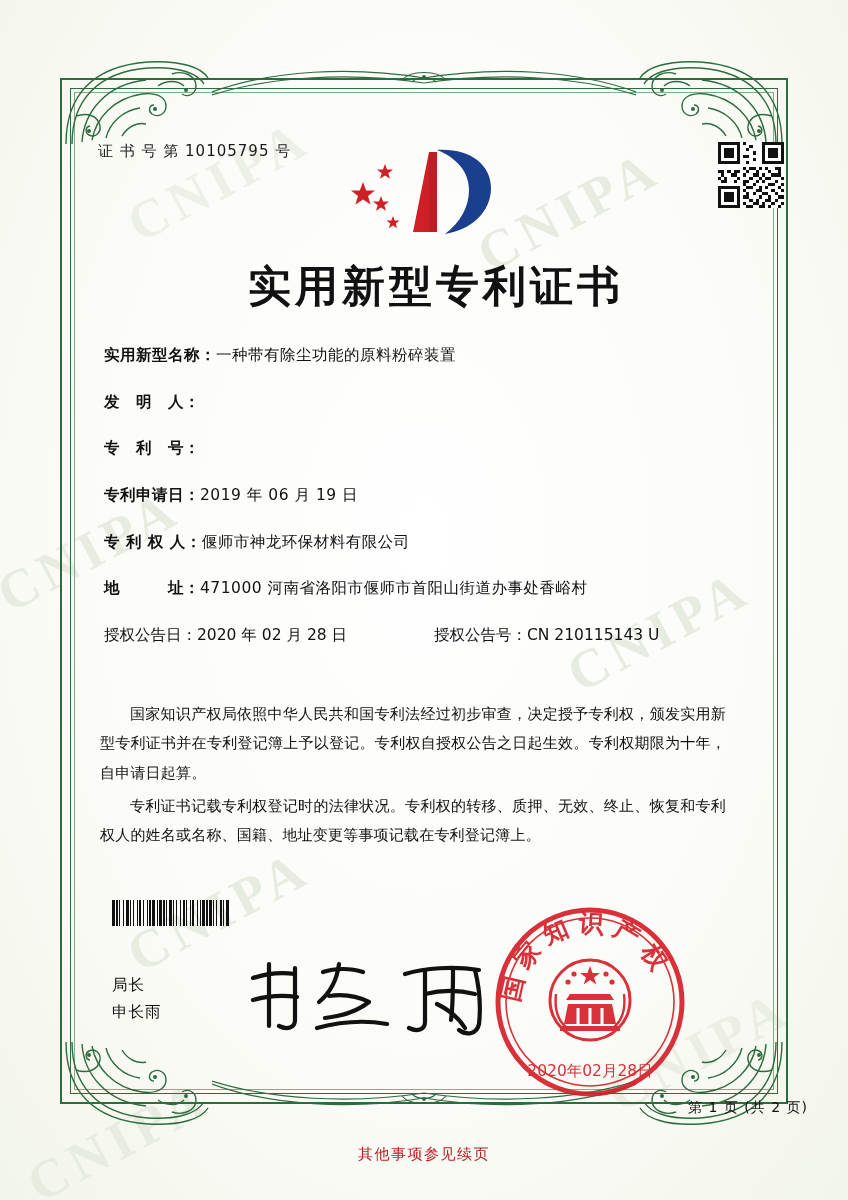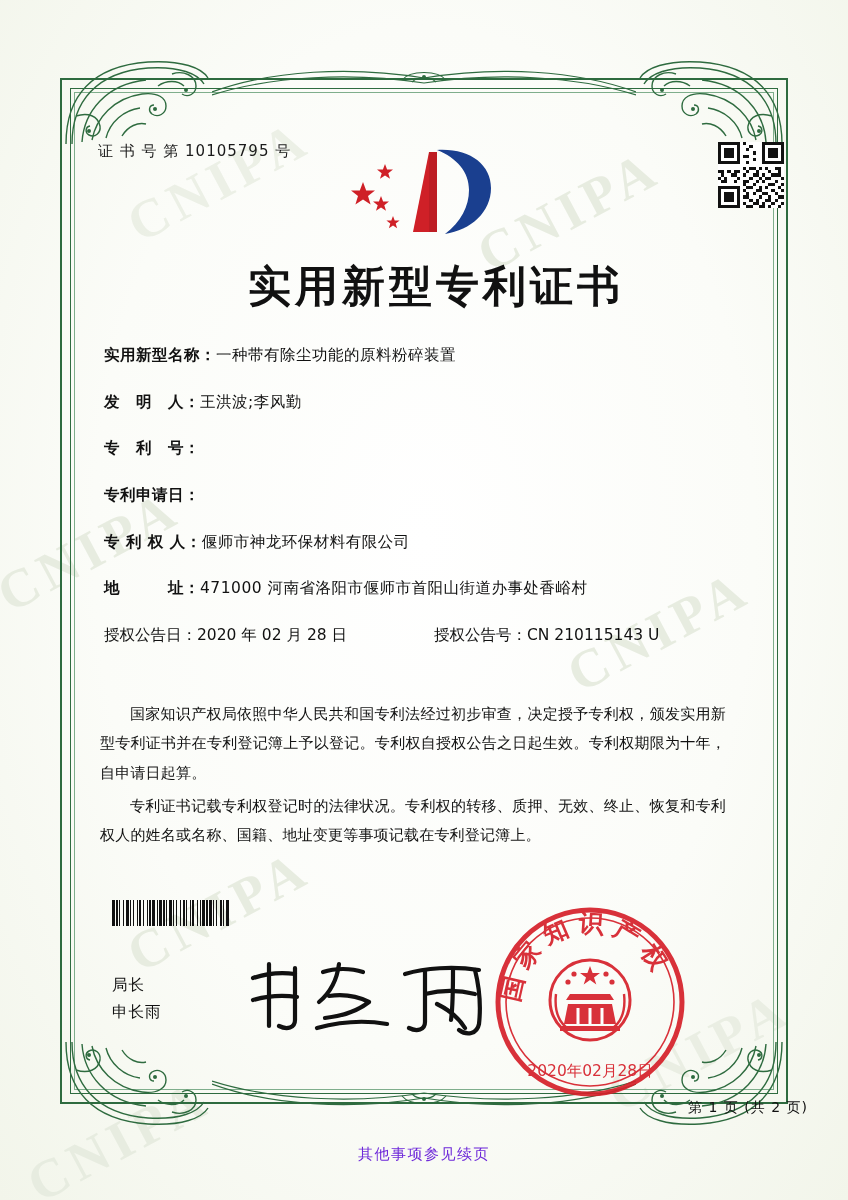--- a/index.html
+++ b/index.html
@@ -246,21 +246,21 @@
     color: #111;
     letter-spacing: 1px;
   }
   .footnote {
     position: absolute;
     left: 0;
     right: 0;
     top: 1145px;
     text-align: center;
     font-size: 15px;
-    color: #6d28d9;
+    color: #b91c1c;
     letter-spacing: 1.5px;
   }
 </style>
 </head>
 <body>
 
 <div class="page">
   <div class="paper-wash"></div>
 
   <div class="watermark wm-6">CNIPA</div>
@@ -486,27 +486,27 @@
 
     <div class="main-title">实用新型专利证书</div>
 
     <div class="fields">
       <div class="field-row">
         <span class="field-label">实用新型名称：</span>
         <span class="field-value">一种带有除尘功能的原料粉碎装置</span>
       </div>
       <div class="field-row">
         <span class="field-label">发　明　人：</span>
-        <span class="field-value">王洪波;李风勤</span>
       </div>
       <div class="field-row">
         <span class="field-label">专　利　号：</span>
       </div>
       <div class="field-row">
         <span class="field-label">专利申请日：</span>
+        <span class="field-value">2019 年 06 月 19 日</span>
       </div>
       <div class="field-row">
         <span class="field-label">专 利 权 人：</span>
         <span class="field-value">偃师市神龙环保材料有限公司</span>
       </div>
       <div class="field-row">
         <span class="field-label">地　　　址：</span>
         <span class="field-value">471000 河南省洛阳市偃师市首阳山街道办事处香峪村</span>
       </div>
 

